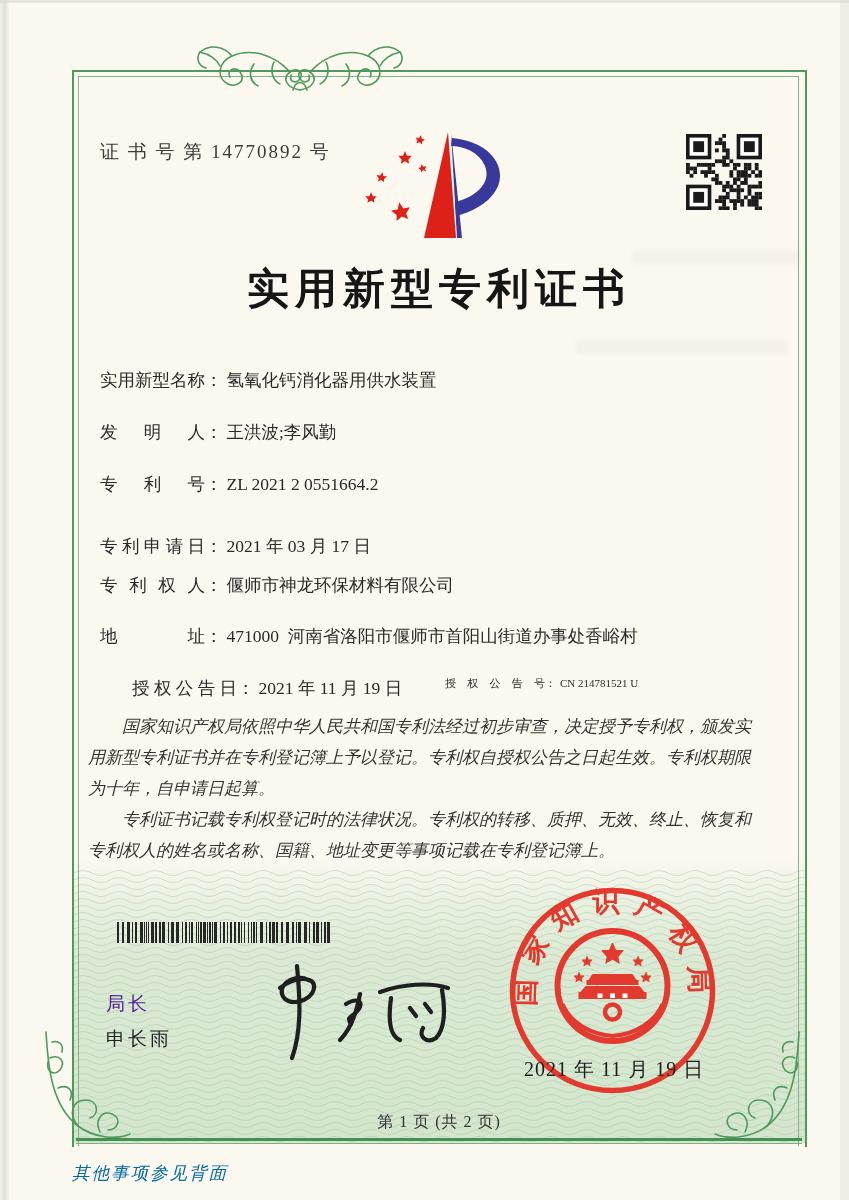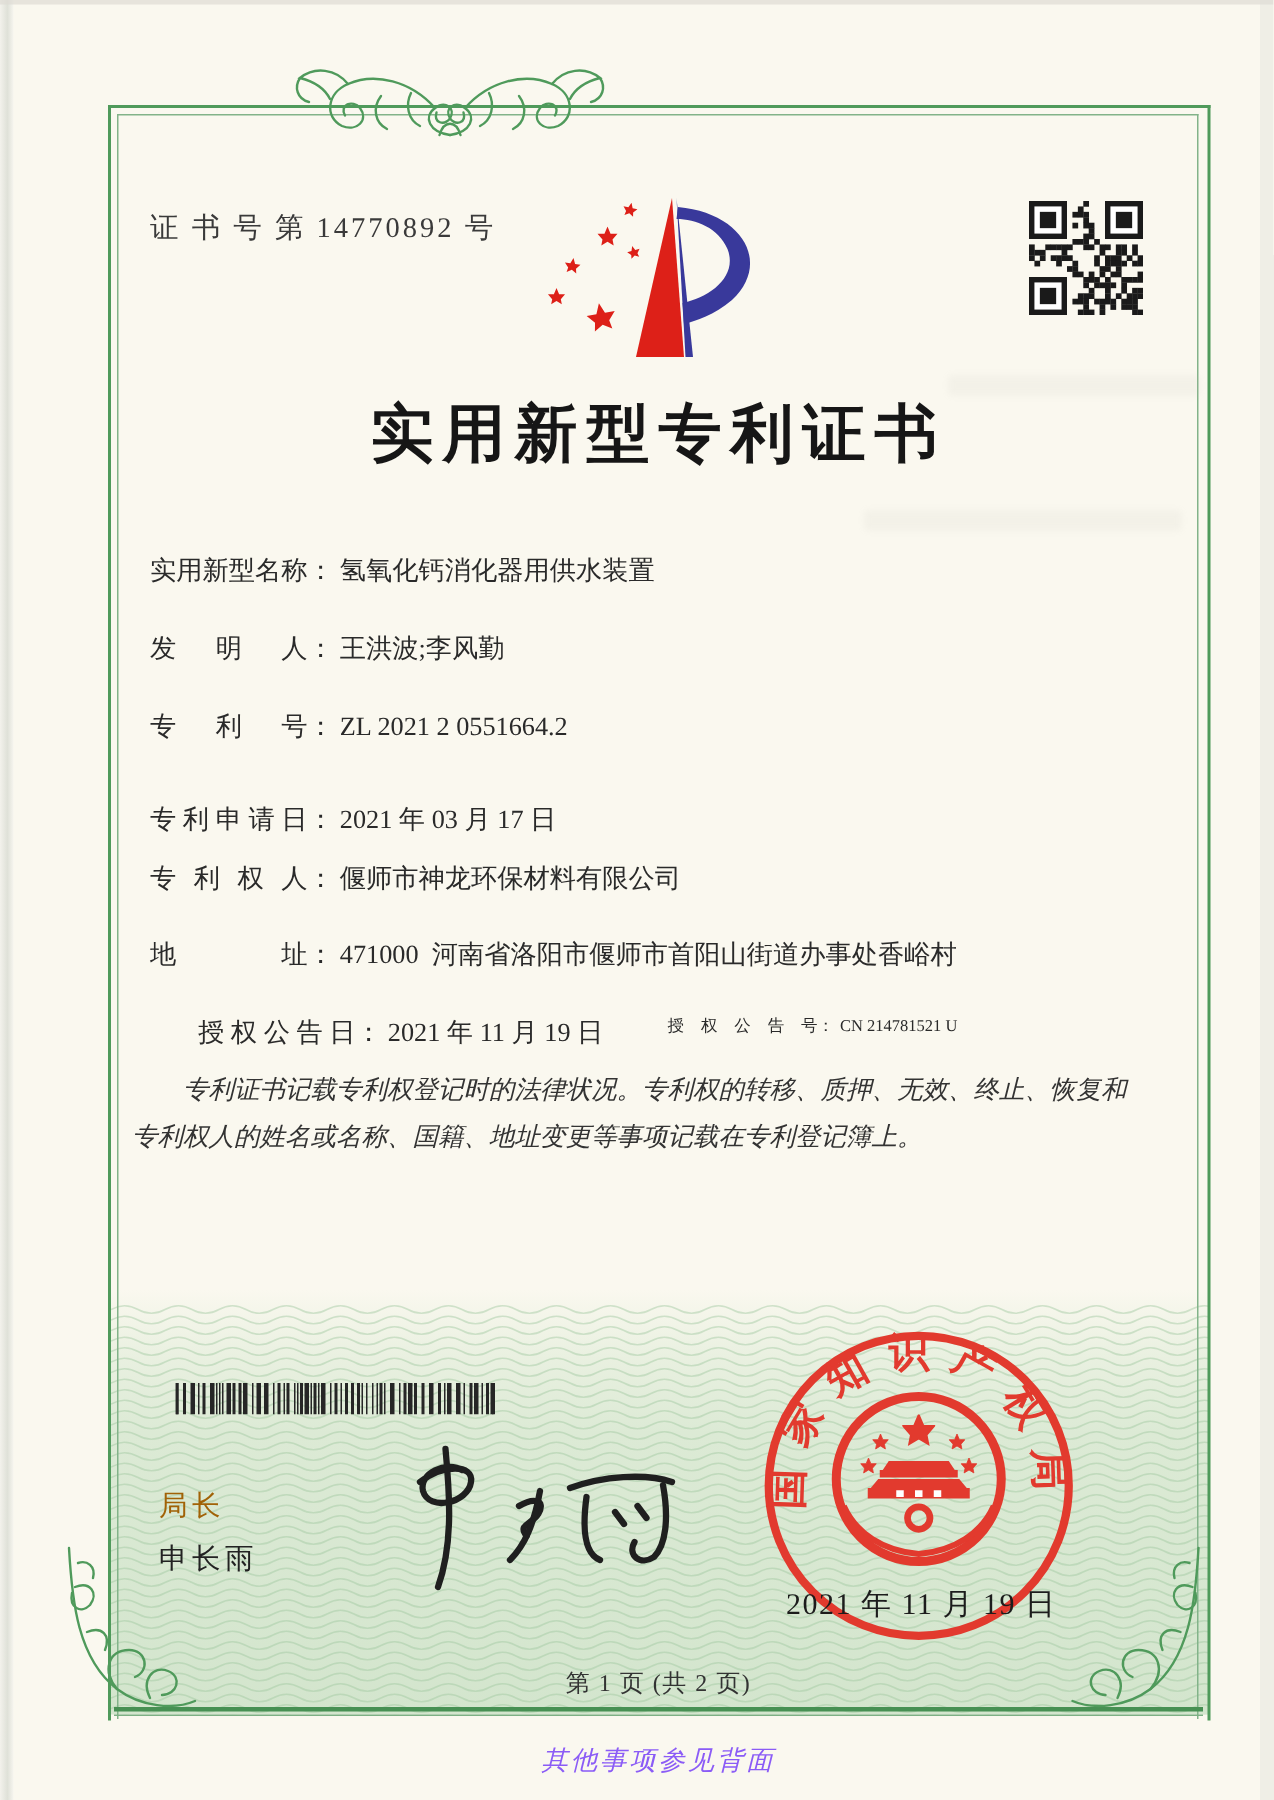--- a/index.html
+++ b/index.html
@@ -28,26 +28,26 @@
   .title{left:439px;top:261px;transform:translateX(-50%);font-size:42px;font-weight:700;
          letter-spacing:6px;white-space:nowrap;color:#161616;}
   .frow{left:100px;font-size:17.5px;white-space:pre;}
   .flabel{display:inline-block;width:105px;text-align:justify;text-align-last:justify;vertical-align:top;}
   .fcolon{display:inline-block;margin:0 4px 0 0;}
   .fvalue{white-space:pre;}
   .grant-no{left:445px;top:676px;font-size:11px;white-space:pre;}
   .paras{left:88px;top:711px;width:678px;}
   .paras p{margin:0;font-size:17px;line-height:31px;text-indent:2em;font-style:italic;color:#333;}
   .barcode{left:117px;top:922px;width:214px;height:21px;}
-  .sig-title{left:106px;top:991px;font-size:19px;letter-spacing:3px;color:#a16207;}
+  .sig-title{left:106px;top:991px;font-size:19px;letter-spacing:3px;color:#4c1d95;}
   .sig-name{left:106px;top:1026px;font-size:19px;letter-spacing:3px;color:#222;font-family:Liberation Serif, serif;}
   .seal{left:505px;top:883px;width:215px;height:215px;}
   .seal-date{left:524px;top:1056px;font-size:20px;letter-spacing:1px;color:#1c1c1c;white-space:pre;z-index:6;}
   .page-ind{left:72px;top:1112px;width:734px;text-align:center;font-size:16px;letter-spacing:1px;color:#333;}
-  .back-note{left:72px;top:1161px;width:734px;text-align:center;font-size:17.5px;font-style:italic;letter-spacing:2px;color:#8b5cf6;}
+  .back-note{left:72px;top:1161px;width:734px;text-align:left;font-size:17.5px;font-style:italic;letter-spacing:2px;color:#0369a1;}
   .embossed{background:#b9b7ae;opacity:.10;filter:blur(2px);border-radius:3px;} .z3{z-index:3;} .z4{z-index:4;} .z5{z-index:5;}
 </style>
 </head>
 <body>
 
 <div class="abs scan-left"></div>
 <div class="abs scan-right"></div>
 <div class="abs scan-top"></div>
 
 <div class="abs band">
@@ -292,20 +292,21 @@
 <div class="abs frow z4" style="top:368px;"><span class="flabel">实用新型名称</span><span class="fcolon">：</span><span class="fvalue">氢氧化钙消化器用供水装置</span></div>
 <div class="abs frow z4" style="top:420px;"><span class="flabel">发明人</span><span class="fcolon">：</span><span class="fvalue">王洪波;李风勤</span></div>
 <div class="abs frow z4" style="top:472px;"><span class="flabel">专利号</span><span class="fcolon">：</span><span class="fvalue">ZL 2021 2 0551664.2</span></div>
 <div class="abs frow z4" style="top:534px;"><span class="flabel">专利申请日</span><span class="fcolon">：</span><span class="fvalue">2021 年 03 月 17 日</span></div>
 <div class="abs frow z4" style="top:573px;"><span class="flabel">专利权人</span><span class="fcolon">：</span><span class="fvalue">偃师市神龙环保材料有限公司</span></div>
 <div class="abs frow z4" style="top:624px;"><span class="flabel">地址</span><span class="fcolon">：</span><span class="fvalue">471000  河南省洛阳市偃师市首阳山街道办事处香峪村</span></div>
 <div class="abs frow z4" style="top:676px;margin-left:32px;"><span class="flabel">授权公告日</span><span class="fcolon">：</span><span class="fvalue">2021 年 11 月 19 日</span></div>
 <div class="abs grant-no z4"><span class="flabel" style="width:100px">授权公告号</span><span class="fcolon">：</span><span class="fvalue">CN 214781521 U</span></div>
 
 <div class="abs paras z4">
+  <p>国家知识产权局依照中华人民共和国专利法经过初步审查，决定授予专利权，颁发实用新型专利证书并在专利登记簿上予以登记。专利权自授权公告之日起生效。专利权期限为十年，自申请日起算。</p>
   <p>专利证书记载专利权登记时的法律状况。专利权的转移、质押、无效、终止、恢复和专利权人的姓名或名称、国籍、地址变更等事项记载在专利登记簿上。</p>
 </div>
 
 <svg id="barcode-svg" class="abs barcode z4" viewBox="0 0 214 21">
     <rect x="0" y="0" width="2" height="21" fill="#262626"></rect>
     <rect x="5" y="0" width="2" height="21" fill="#262626"></rect>
     <rect x="10" y="0" width="3" height="21" fill="#262626"></rect>
     <rect x="15" y="0" width="1" height="21" fill="#262626"></rect>
     <rect x="18" y="0" width="2" height="21" fill="#262626"></rect>
     <rect x="23" y="0" width="3" height="21" fill="#262626"></rect>

